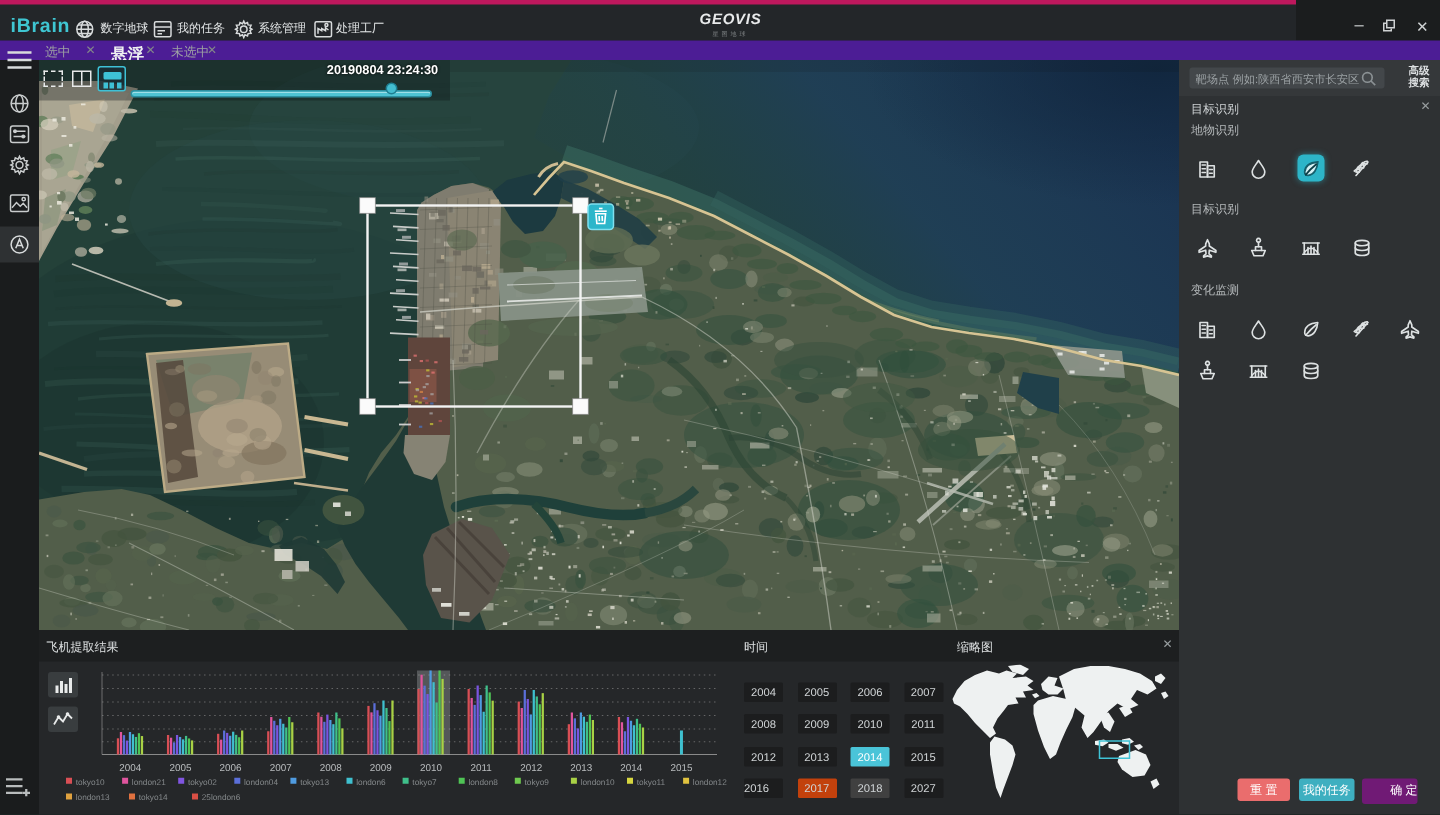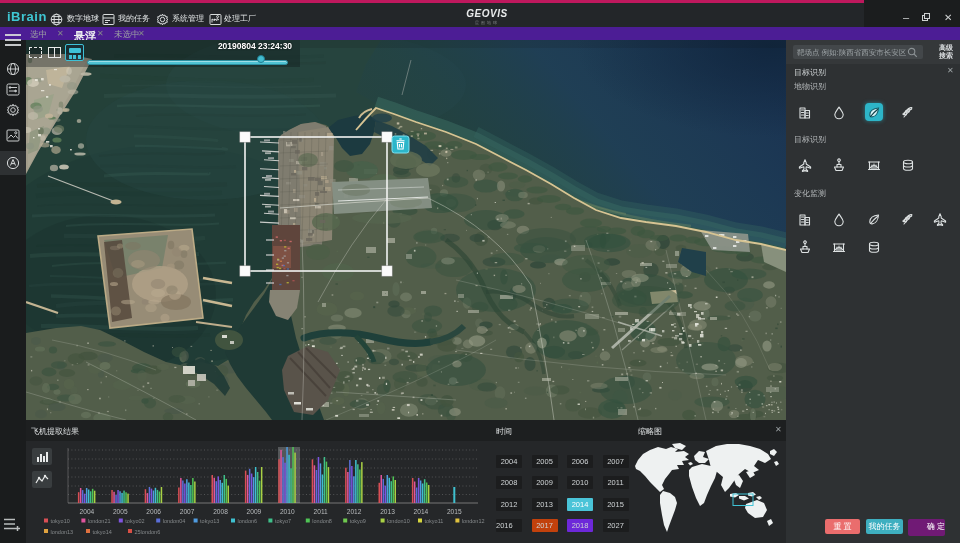--- a/index.html
+++ b/index.html
@@ -1740,20 +1740,20 @@
 <div class="abs" style="left:496.0px;top:476.0px;width:26px;height:13px;background:#1c1d1e;border-radius:1px;color:#cfd3d5;font-size:7.5px;text-align:center;line-height:13px">2008</div>
 <div class="abs" style="left:531.5px;top:476.0px;width:26px;height:13px;background:#1c1d1e;border-radius:1px;color:#cfd3d5;font-size:7.5px;text-align:center;line-height:13px">2009</div>
 <div class="abs" style="left:567.0px;top:476.0px;width:26px;height:13px;background:#1c1d1e;border-radius:1px;color:#cfd3d5;font-size:7.5px;text-align:center;line-height:13px">2010</div>
 <div class="abs" style="left:602.5px;top:476.0px;width:26px;height:13px;background:#1c1d1e;border-radius:1px;color:#cfd3d5;font-size:7.5px;text-align:center;line-height:13px">2011</div>
 <div class="abs" style="left:496.0px;top:497.5px;width:26px;height:13px;background:#1c1d1e;border-radius:1px;color:#cfd3d5;font-size:7.5px;text-align:center;line-height:13px">2012</div>
 <div class="abs" style="left:531.5px;top:497.5px;width:26px;height:13px;background:#1c1d1e;border-radius:1px;color:#cfd3d5;font-size:7.5px;text-align:center;line-height:13px">2013</div>
 <div class="abs" style="left:567.0px;top:497.5px;width:26px;height:13px;background:#4ac4d8;border-radius:1px;color:#ffffff;font-size:7.5px;text-align:center;line-height:13px">2014</div>
 <div class="abs" style="left:602.5px;top:497.5px;width:26px;height:13px;background:#1c1d1e;border-radius:1px;color:#cfd3d5;font-size:7.5px;text-align:center;line-height:13px">2015</div>
 <div class="abs" style="left:496.0px;top:519.0px;width:26px;height:13px;background:#1c1d1e;border-radius:1px;color:#cfd3d5;font-size:7.5px;text-align:left;line-height:13px">2016</div>
 <div class="abs" style="left:531.5px;top:519.0px;width:26px;height:13px;background:#c2410c;border-radius:1px;color:#cfd3d5;font-size:7.5px;text-align:center;line-height:13px">2017</div>
-<div class="abs" style="left:567.0px;top:519.0px;width:26px;height:13px;background:#6d28d9;border-radius:1px;color:#cfd3d5;font-size:7.5px;text-align:center;line-height:13px">2018</div>
+<div class="abs" style="left:567.0px;top:519.0px;width:26px;height:13px;background:#404040;border-radius:1px;color:#cfd3d5;font-size:7.5px;text-align:center;line-height:13px">2018</div>
 <div class="abs" style="left:602.5px;top:519.0px;width:26px;height:13px;background:#1c1d1e;border-radius:1px;color:#cfd3d5;font-size:7.5px;text-align:center;line-height:13px">2027</div>
 </div>
 
 <div class="abs" style="left:825px;top:519px;width:35px;height:15px;background:#ea6d6d;border-radius:2px;color:#fff;font-size:8px;text-align:center;line-height:15px">重&nbsp;置</div>
 <div class="abs" style="left:866px;top:519px;width:37px;height:15px;background:#3eafc0;border-radius:2px;color:#fff;font-size:8px;text-align:center;line-height:15px">我的任务</div>
 <div class="abs" style="left:908px;top:519px;width:37px;height:17px;background:#701a75;border-radius:2px;color:#fff;font-size:8px;text-align:right;line-height:15px">确&nbsp;定</div>
 
 </div>
 </body></html>

